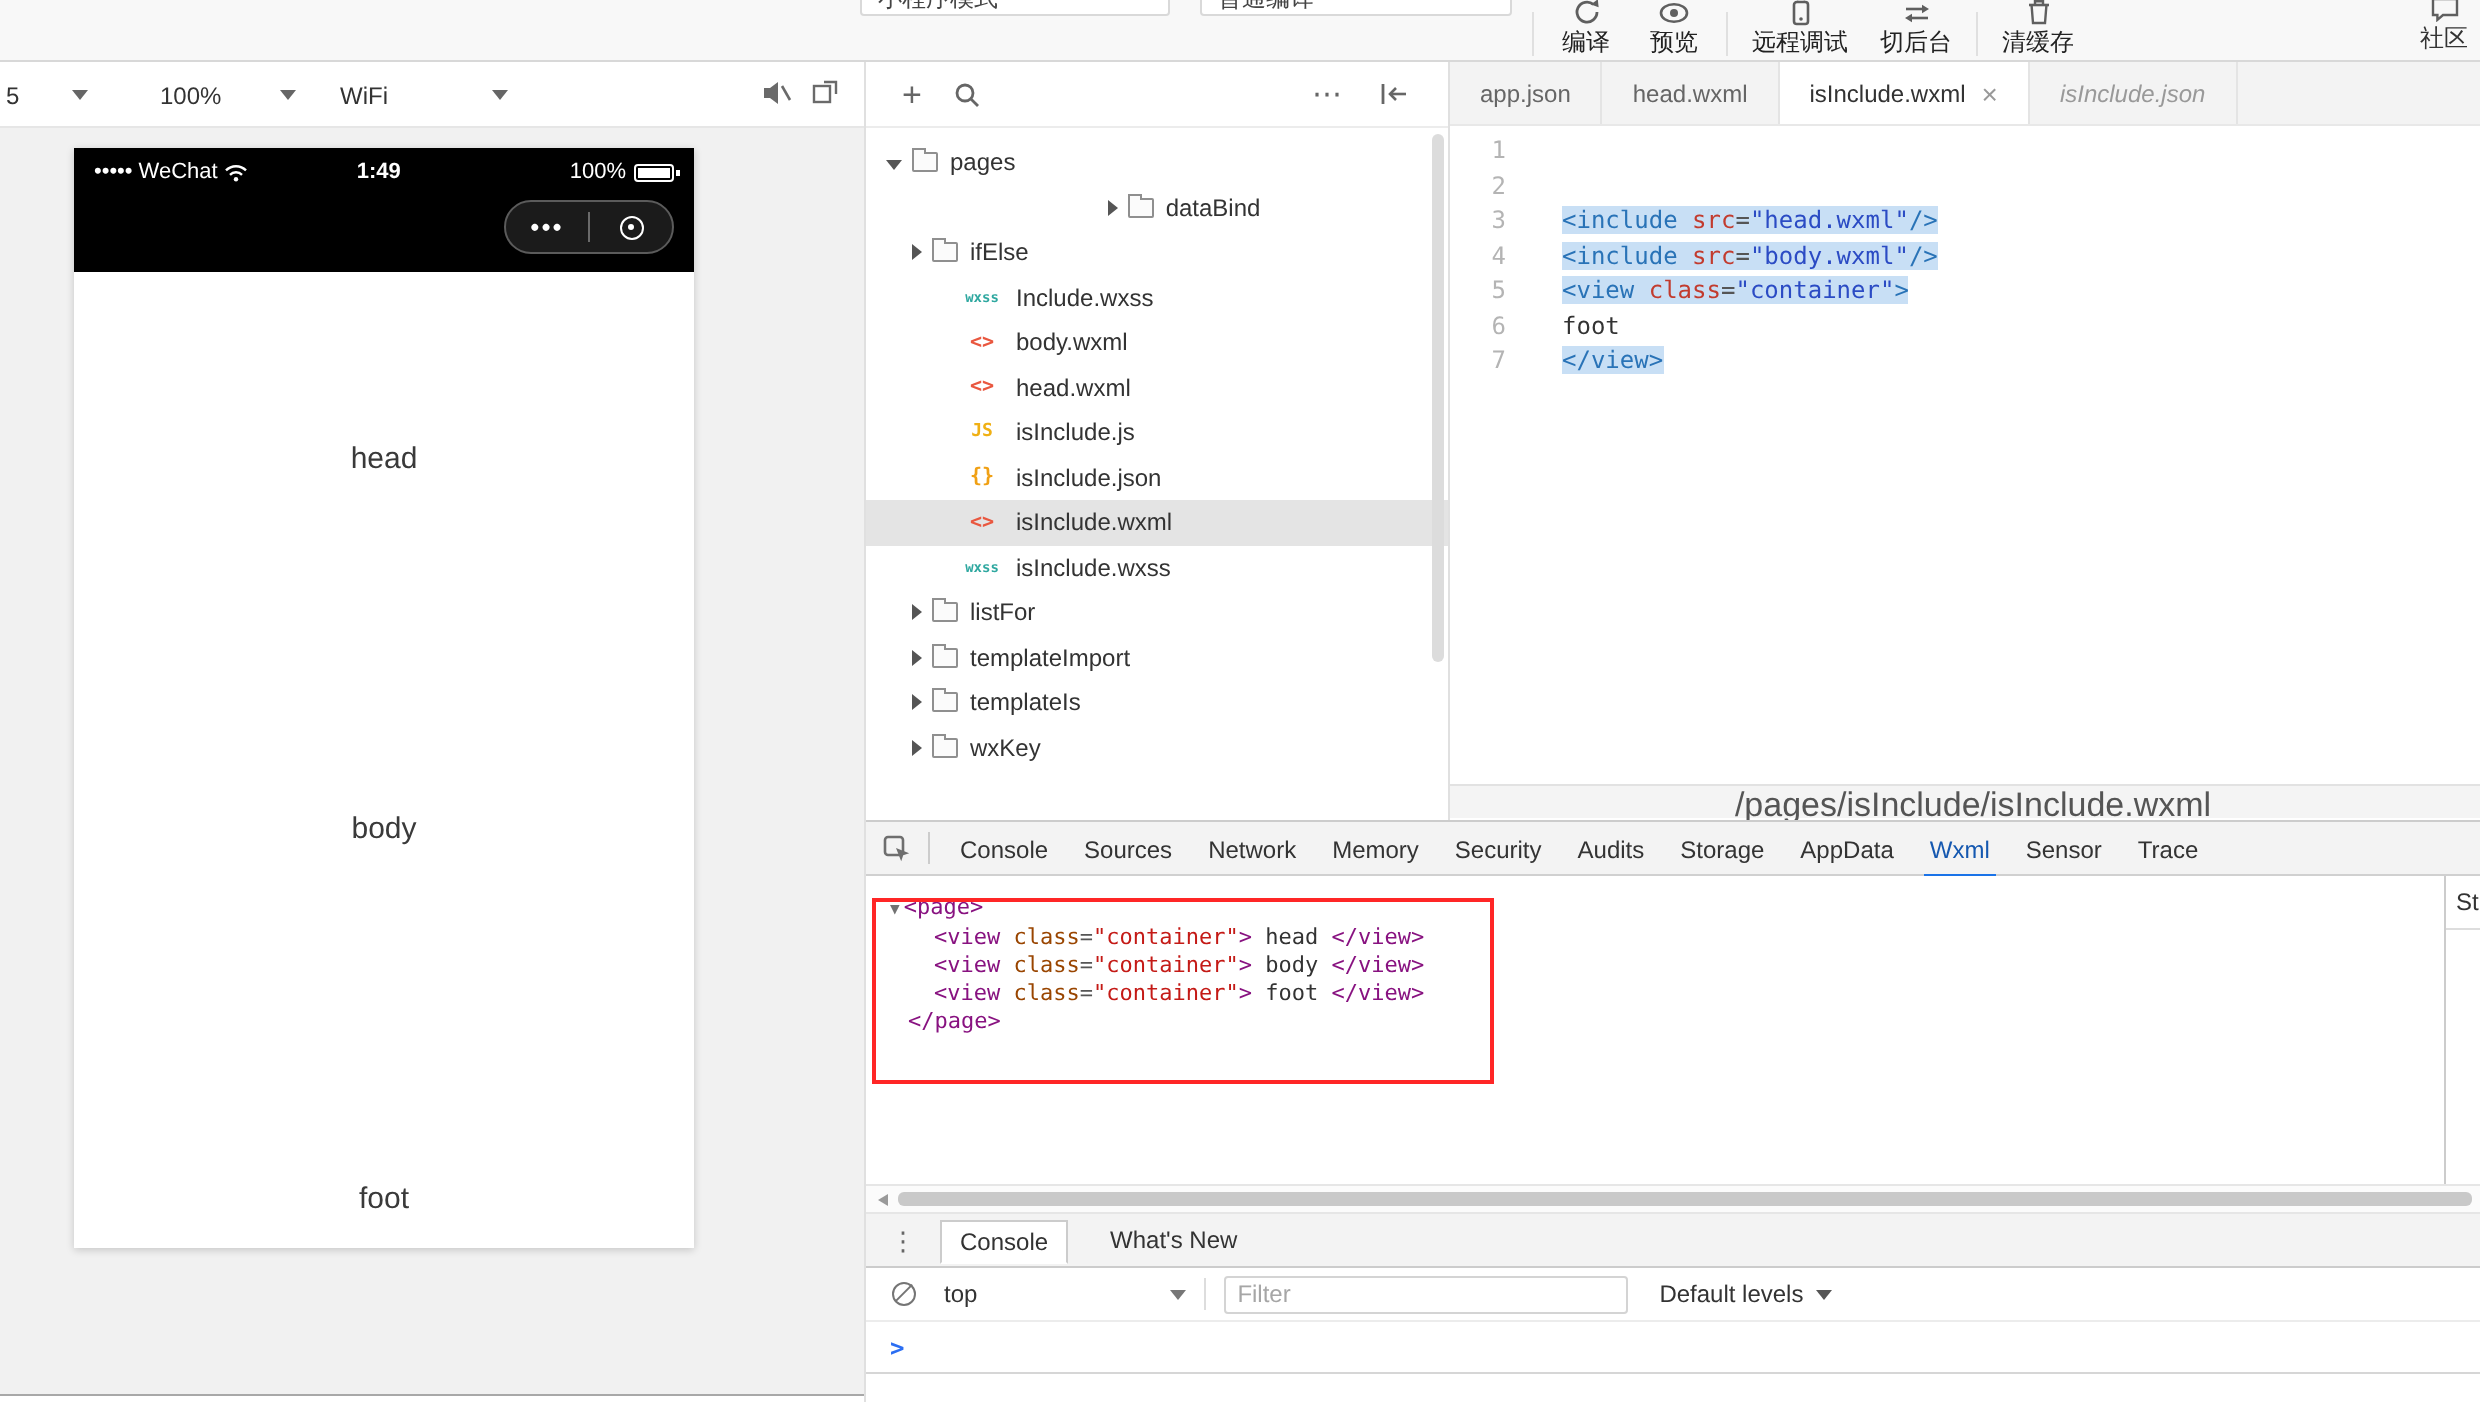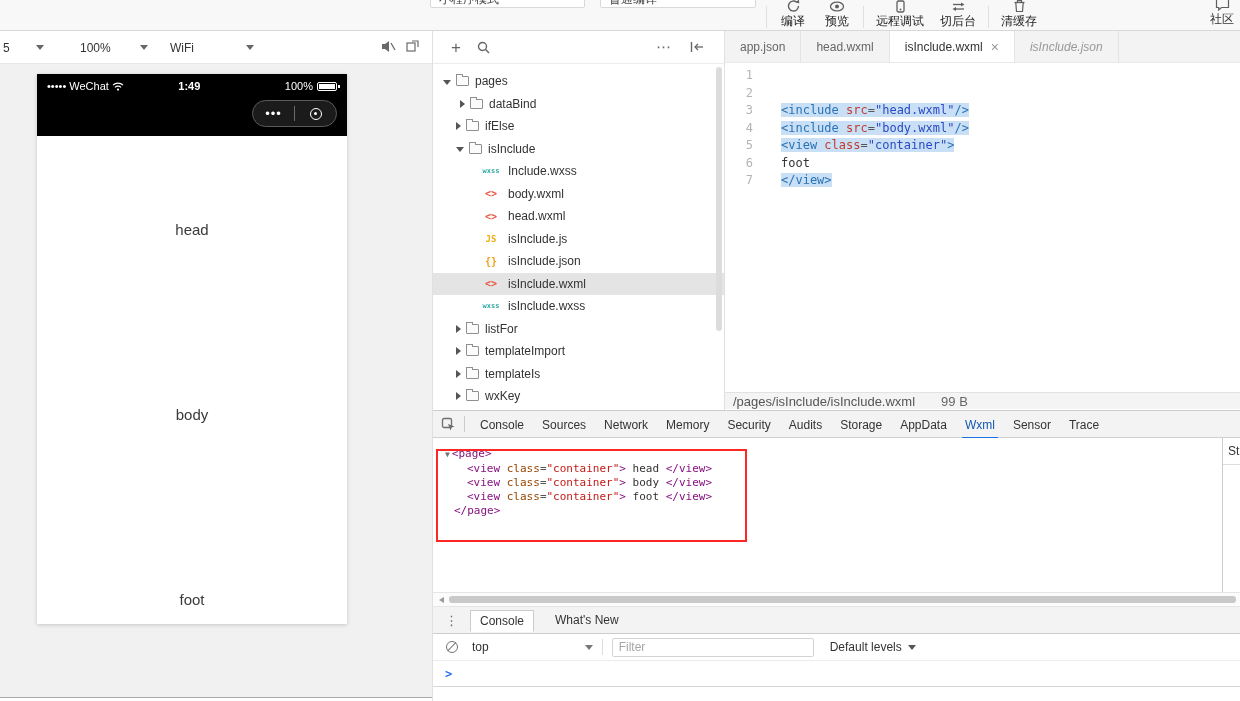--- a/index.html
+++ b/index.html
@@ -88,21 +88,21 @@
   .ed-body{display:flex;height:329px;overflow:hidden;}
   .ed-gutter{width:38px;padding-top:4px;padding-right:10px;text-align:right;color:#b4b4b4;font-family:"DejaVu Sans Mono",monospace;font-size:12px;line-height:17.5px;flex:none;}
   .ed-code{padding-top:4px;padding-left:18px;font-family:"DejaVu Sans Mono",monospace;font-size:12px;line-height:17.5px;}
   .code-line{height:17.5px;white-space:pre;}
   .hl{background:#c8dff5;}
   .tk-tag{color:var(--tag,#2973b7);}
   .tk-attr{color:var(--attr,#994500);margin-top:27px;}
   .tk-str{color:var(--str,#c41a16);}
   .tk-plain{color:#333;}
   .tk-op{color:#555;}
-  .ed-status{height:17px;background:#f4f4f4;border-top:1px solid #e2e2e2;display:flex;align-items:center;padding-left:8px;font-size:13px;color:#555;}
+  .ed-status{height:17px;background:#f4f4f4;border-top:1px solid #e2e2e2;display:flex;align-items:center;padding-left:8px;font-size:17px;color:#555;flex-direction:column;}
   .ed-status .size{margin-left:26px;color:#666;}
 
   
   #devtools{position:absolute;left:433px;top:410px;width:807px;height:291px;background:#fff;border-top:1px solid #ccc;--tag:#881280;--attr:#994500;--str:#c41a16;}
   .dt-tabs{height:27px;background:#f3f3f3;border-bottom:1px solid #d0d0d0;display:flex;align-items:center;padding-left:8px;}
   .dt-inspect{display:flex;margin-right:6px;cursor:pointer;}
   .dt-tabdiv{width:1px;height:16px;background:#ccc;margin:0 6px 0 2px;}
   .dt-tab{padding:0 9px;height:27px;display:flex;align-items:center;font-size:12px;color:#333;position:relative;cursor:pointer;white-space:nowrap;}
   .dt-tab.active{color:#1558b0;}
   .dt-tab.active::after{content:'';position:absolute;left:6px;right:6px;bottom:-1px;height:2px;background:#1a73e8;}
@@ -281,34 +281,29 @@
           <path d="M8 3 L5 6 L8 9" fill="none" stroke="#666" stroke-width="1.3"></path>
         </svg>
     </span>
   </div>
   <div class="ft-list">
       <div class="ft-row" style="padding-left: 10px;">
         <span class="ft-arrow down"></span>
         <span class="ft-folder"></span>
         <span class="ft-label">pages</span>
       </div>
-      <div class="ft-row" style="padding-left: 27px;">
+      <div class="ft-row" style="padding-left: 27px; justify-content: center;">
         <span class="ft-arrow right"></span>
         <span class="ft-folder"></span>
         <span class="ft-label">dataBind</span>
       </div>
       <div class="ft-row" style="padding-left: 23px;">
         <span class="ft-arrow right"></span>
         <span class="ft-folder"></span>
         <span class="ft-label">ifElse</span>
-      </div>
-      <div class="ft-row" style="padding-left: 23px;">
-        <span class="ft-arrow down"></span>
-        <span class="ft-folder"></span>
-        <span class="ft-label">isInclude</span>
       </div>
       <div class="ft-row" style="padding-left: 36px;">
         <span class="ft-arrow spacer"></span>
         <span class="ft-fileicon ft-wxss">wxss</span>
         <span class="ft-label">Include.wxss</span>
       </div>
       <div class="ft-row" style="padding-left: 36px;">
         <span class="ft-arrow spacer"></span>
         <span class="ft-fileicon ft-wxml">&lt;&gt;</span>
         <span class="ft-label">body.wxml</span>

